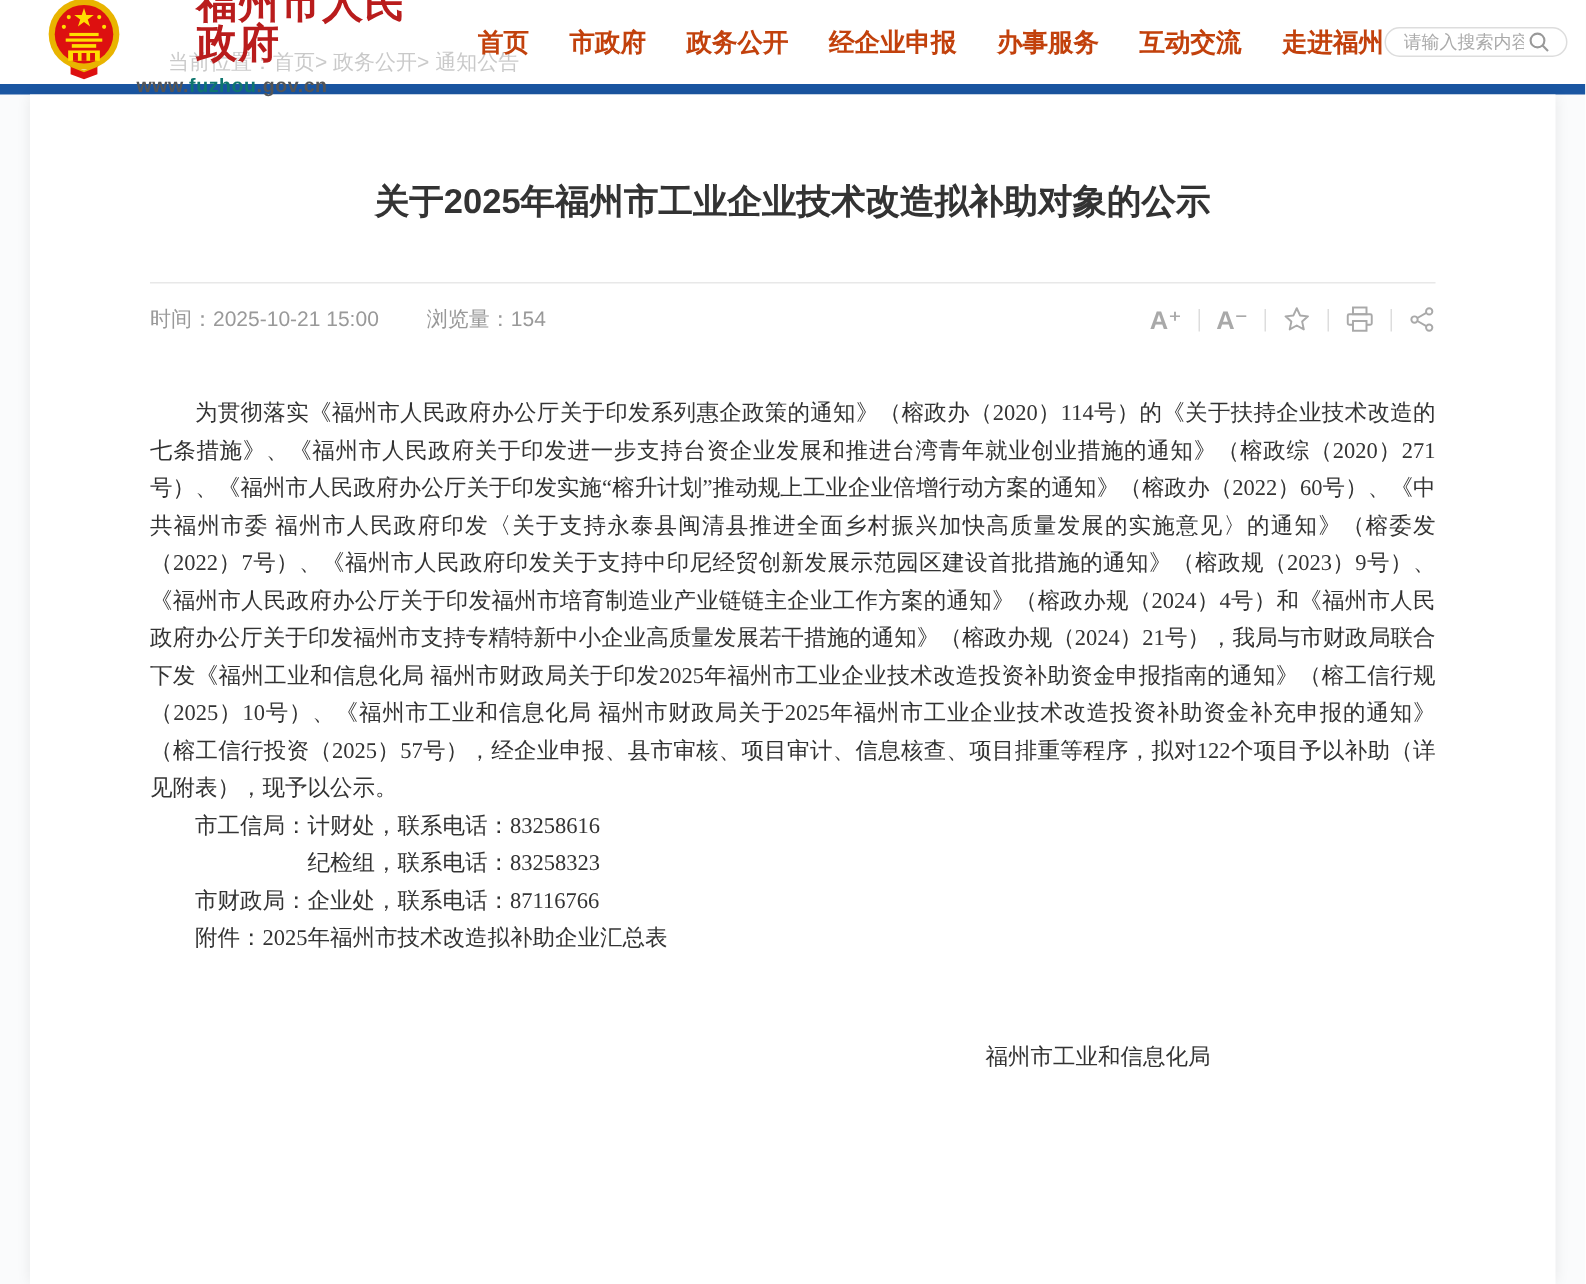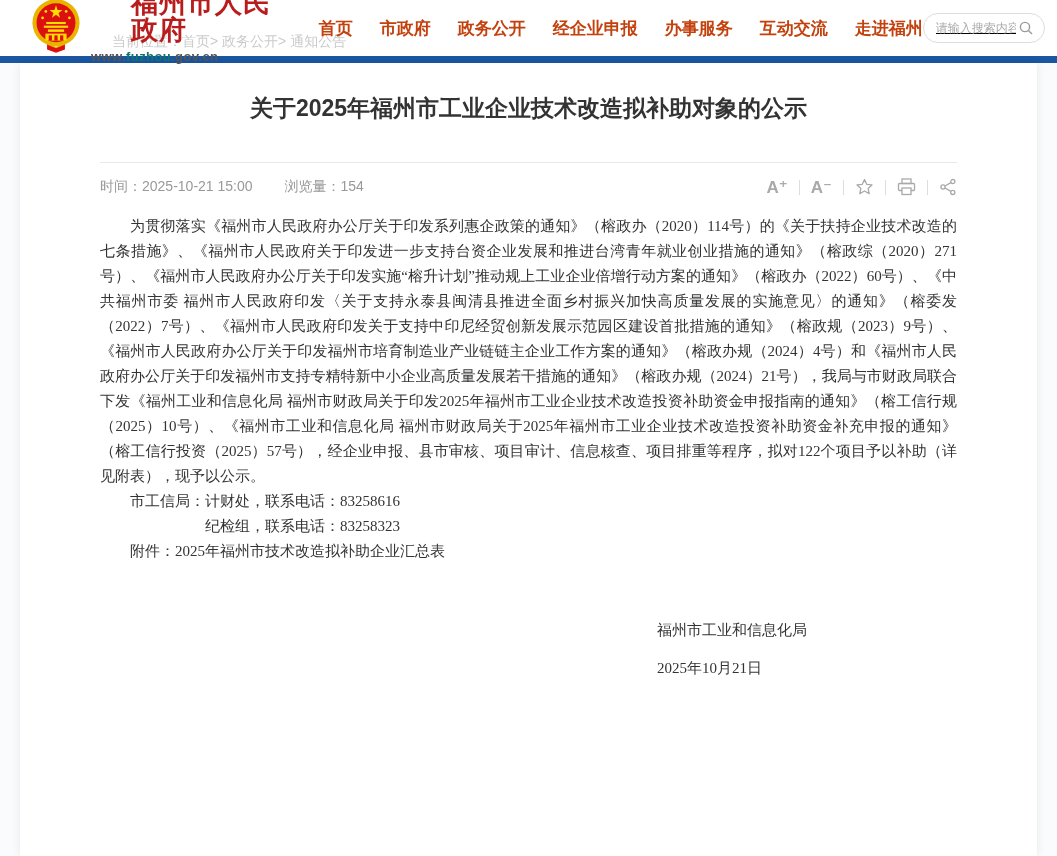--- a/index.html
+++ b/index.html
@@ -13,44 +13,44 @@
                 color:#8a8a8a; opacity:.45; white-space:nowrap; }
   .logo { display:flex; align-items:center; margin-left:30px; position:relative; z-index:2; cursor:pointer; }
   .site-text { margin-left:9px; }
   .site-name { color:#b91c1c; font-size:27px; font-weight:bold; line-height:1;
                font-family:Liberation Mono, monospace; letter-spacing:1px;margin-left:40px; }
   .site-url { font-size:13px; font-weight:bold; color:#555; margin-top:3px; letter-spacing:.4px; }
   .site-url .hl { color:#0f766e; }
   .nav { display:flex; gap:27px; margin-left:32px; position:relative; z-index:2;
          font-size:17px; font-weight:bold; color:#c2410c; }
   .nav-item { cursor:pointer; white-space:nowrap; }
-  .search { margin-left:auto; margin-right:12px; width:138px; height:30px; border:1px solid #ddd;
+  .search { margin-left:auto; margin-right:12px; width:138px; height:20px; border:1px solid #ddd;
             border-radius:16px; display:flex; align-items:center; padding:0 10px; background:#fff;
-            position:relative; z-index:2;text-decoration:underline; }
+            position:relative; z-index:2; }
   .search input { border:0; outline:0; width:100%; font-size:12px; color:#333; background:transparent; }
   .search input::placeholder { color:#aaa; }
   .search-icon { flex:0 0 auto; display:flex; cursor:pointer; }
 
   .blue-bar { height:7px; background:#1a56a2; }
 
   
   .card { margin:0 20px; background:#fff; box-shadow:0 0 9px rgba(0,0,0,.08);
           min-height:793px; padding:0 80px 40px; }
-  .article-title { margin:0; padding-top:30px; text-align:center; font-size:23px;
+  .article-title { margin:0; padding-top:56px; text-align:center; font-size:23px;
                    color:#333; font-weight:bold; }
   .divider { border-top:1px solid #e8e8e8; margin-top:38px; }
   .meta-row { display:flex; align-items:center; color:#999; font-size:14px; padding-top:15px; }
   .meta-item { margin-right:32px; }
   .tools { margin-left:auto; display:flex; align-items:center; color:#a9a9a9; }
   .tool { cursor:pointer; font-size:16px; line-height:1; display:flex; align-items:center; }
   .tool.af { font-size:17px; font-weight:bold; }
   .sep { width:1px; height:15px; background:#ddd; margin:0 11px; }
 
   .body-text { font-family:"Liberation Serif","DejaVu Serif",serif; font-size:15px; color:#333;
-               line-height:25px; text-align:justify; margin-top:18px; }
+               line-height:25px; text-align:justify; margin-top:42px; }
   .body-text p { margin:0; }
   .p-indent { text-indent:2em; }
   .p2 { margin-top:14px; }
   .contact { margin-top:13px; text-indent:2em; }
   .contact.sub { text-indent:7em; }
   .attachment { margin-top:48px; text-indent:2em; cursor:pointer; }
   .signature { margin-top:54px; margin-left:auto; margin-right:80px; width:220px;
                text-align:left; line-height:25px; }
   .sig-date { margin-top:13px; }
 </style>
@@ -151,22 +151,22 @@
             <line x1="5.9" y1="10" x2="11.9" y2="13.4"></line>
           </svg>
         </span>
       </div>
     </div>
 
     <div class="body-text">
       <p class="p-indent">为贯彻落实《福州市人民政府办公厅关于印发系列惠企政策的通知》（榕政办（2020）114号）的《关于扶持企业技术改造的七条措施》、《福州市人民政府关于印发进一步支持台资企业发展和推进台湾青年就业创业措施的通知》（榕政综（2020）271号）、《福州市人民政府办公厅关于印发实施“榕升计划”推动规上工业企业倍增行动方案的通知》（榕政办（2022）60号）、《中共福州市委 福州市人民政府印发〈关于支持永泰县闽清县推进全面乡村振兴加快高质量发展的实施意见〉的通知》（榕委发（2022）7号）、《福州市人民政府印发关于支持中印尼经贸创新发展示范园区建设首批措施的通知》（榕政规（2023）9号）、《福州市人民政府办公厅关于印发福州市培育制造业产业链链主企业工作方案的通知》（榕政办规（2024）4号）和《福州市人民政府办公厅关于印发福州市支持专精特新中小企业高质量发展若干措施的通知》（榕政办规（2024）21号），我局与市财政局联合下发《福州工业和信息化局 福州市财政局关于印发2025年福州市工业企业技术改造投资补助资金申报指南的通知》（榕工信行规（2025）10号）、《福州市工业和信息化局 福州市财政局关于2025年福州市工业企业技术改造投资补助资金补充申报的通知》（榕工信行投资（2025）57号），经企业申报、县市审核、项目审计、信息核查、项目排重等程序，拟对122个项目予以补助（详见附表），现予以公示。</p>
       <p class="contact">市工信局：计财处，联系电话：83258616</p>
       <p class="contact sub">纪检组，联系电话：83258323</p>
+      <p class="contact">市财政局：企业处，联系电话：87116766</p>
       <p class="attachment">附件：2025年福州市技术改造拟补助企业汇总表</p>
 
       <div class="signature">
         <div class="sig-org">福州市工业和信息化局</div>
-        <div class="sig-date">2025年10月21日</div>
       </div>
     </div>
 
   </div>
 </div>
 
 </body></html>

